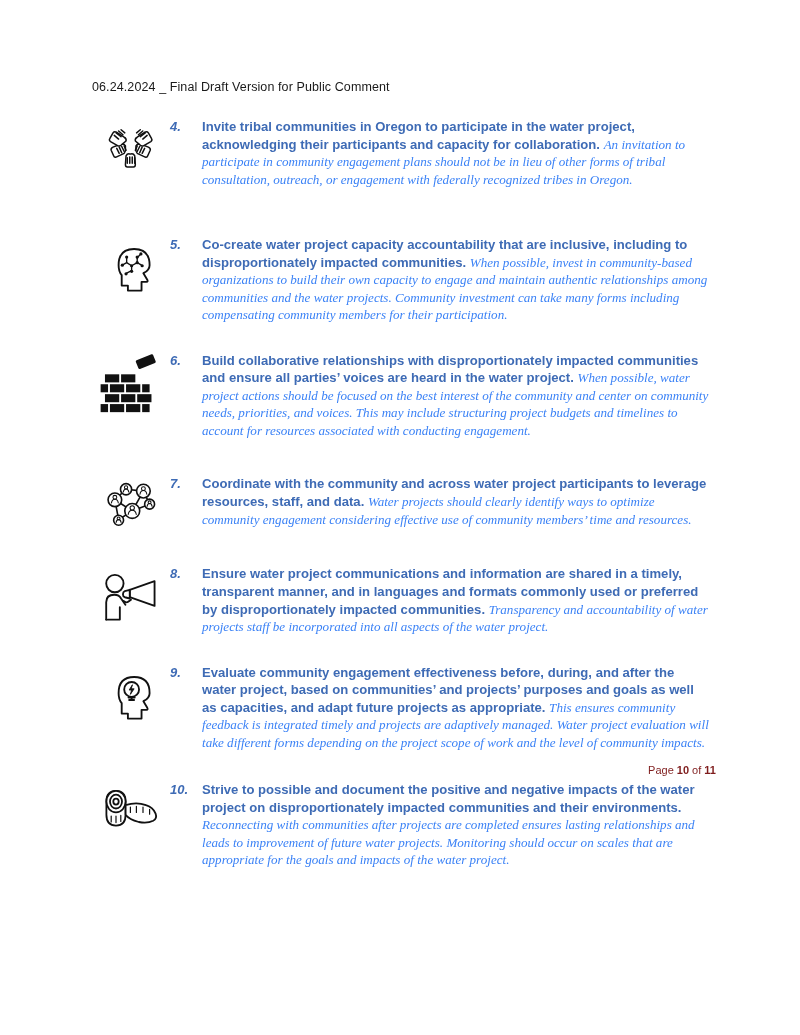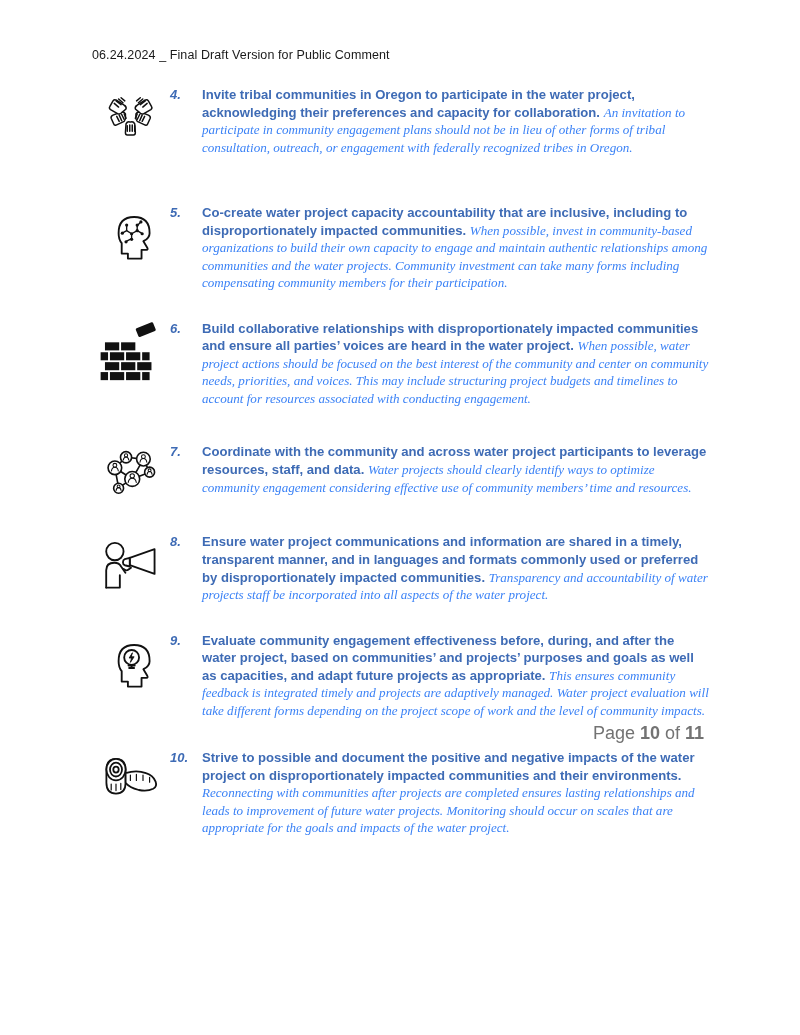--- a/index.html
+++ b/index.html
@@ -13,20 +13,21 @@
     font-family: "Liberation Sans", sans-serif;
     position: relative;
     overflow: hidden;
   }
   .page {
     width: 800px;
     height: 804px;
     position: relative;
     box-sizing: border-box;
     background: #ffffff;
+    margin-top: 32px;
   }
   .doc-header {
     position: absolute;
     left: 92px;
     top: 48px;
     font-size: 12.5px;
     color: #1a1a1a;
     letter-spacing: 0.1px;
     white-space: nowrap;
   }
@@ -73,24 +74,24 @@
     font-weight: bold;
     color: #3e6bb5;
   }
   .body-text {
     font-style: italic;
     color: #3b82f6;
     font-family: Liberation Serif, serif;
   }
   .footer {
     position: absolute;
-    right: 96px;
+    right: 84px;
     bottom: 60px;
-    font-size: 18px;
-    color: #737373;
+    font-size: 11px;
+    color: #7f1d1d;
     white-space: nowrap;
   }
   .footer b { font-weight: bold; }
   .spacer-1 { height: 46px; }
   .spacer-2 { height: 26px; }
   .spacer-3 { height: 34px; }
   .spacer-4 { height: 26px; }
   .spacer-5 { height: 26px; }
   .spacer-6 { height: 28px; }
 </style>
@@ -115,21 +116,21 @@
             <path d="M72 49 l-4 8 M68 47 l-4 9 M64 46 l-4 8 M60 45 l-3 7"></path>
             <path d="M42 37 q1-4-3-6 l-12-8 q-4-2-6 1 l-5 9 q-2 3 1 5 l12 7 q4 1 6-2 z"></path>
             <path d="M23 28 l7 6 M26 24 l8 6 M30 21 l7 6 M34 19 l6 5"></path>
             <path d="M57 37 q-1-4 3-6 l12-8 q4-2 6 1 l5 9 q2 3-1 5 l-12 7 q-4 1-6-2 z"></path>
             <path d="M76 28 l-7 6 M73 24 l-8 6 M69 21 l-7 6 M65 19 l-6 5"></path>
           </g>
         </svg>
       </div>
       <div class="num-cell">4.</div>
       <div class="text-cell">
-        <span class="lead">Invite tribal communities in Oregon to participate in the water project, acknowledging their preferences and capacity for collaboration.</span>
+        <span class="lead">Invite tribal communities in Oregon to participate in the water project, acknowledging their participants and capacity for collaboration.</span>
         <span class="body-text">An invitation to participate in community engagement plans should not be in lieu of other forms of tribal consultation, outreach, or engagement with federally recognized tribes in Oregon.</span>
       </div>
     </div>
 
     <div class="spacer-1"></div>
 
     <div class="item">
       <div class="icon-cell">
         <svg width="62" height="62" viewBox="0 0 100 100">
           <g fill="none" stroke="#111111" stroke-width="3" stroke-linejoin="round" stroke-linecap="round">

